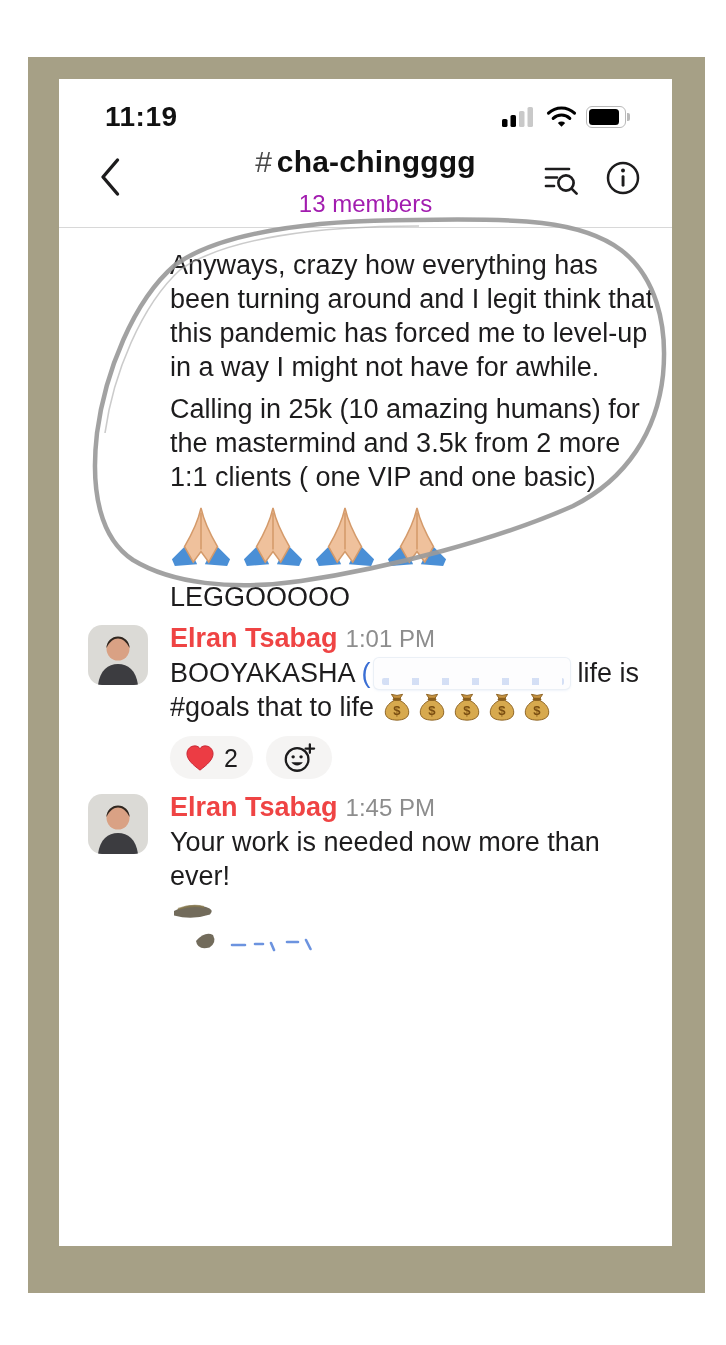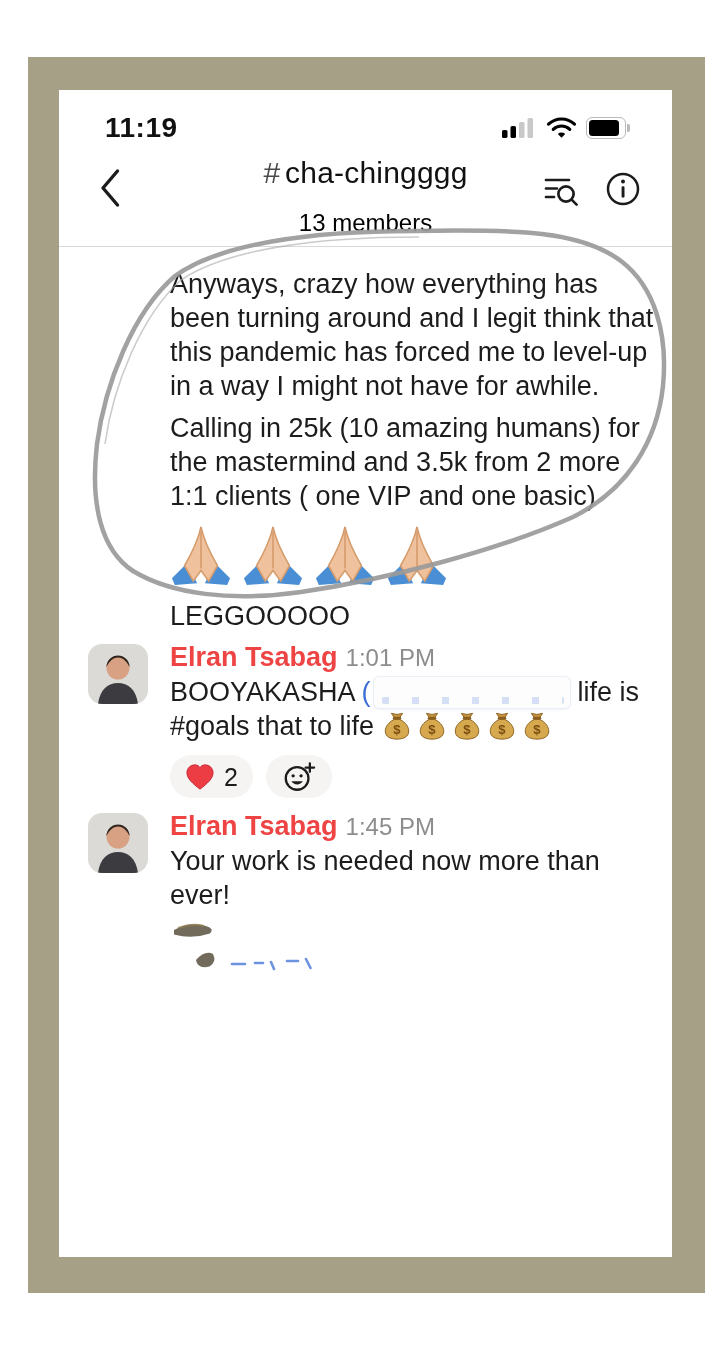--- a/index.html
+++ b/index.html
@@ -1,37 +1,37 @@
 <!DOCTYPE html>
 <html><head>
 <meta charset="utf-8">
 <style>
   * { box-sizing: border-box; margin: 0; padding: 0; }
   html,body { background:#ffffff; }
   body { font-family: "Liberation Sans", sans-serif; }
   .canvas { position:relative; width:726px; height:1345px; background:#fff; overflow:hidden; }
 
   .frame { position:absolute; left:28px; top:57px; width:677px; height:1236px; background:#a6a086; }
-  .screen { position:absolute; left:31px; top:33px; width:613px; height:1167px; background:#fff; overflow:hidden; }
+  .screen { position:absolute; left:31px; top:22px; width:613px; height:1167px; background:#fff; overflow:hidden; }
 
   
   .statusbar { display:flex; justify-content:space-between; align-items:center; padding:20px 42px 0 46px; height:56px; }
   .sb-time { font-size:28px; font-weight:bold; color:#111; letter-spacing:.5px; }
   .sb-icons { display:flex; align-items:center; gap:9px; }
   .battery { position:relative; width:44px; height:22px; }
   .battery .shell { position:absolute; left:0; top:0; width:40px; height:22px; border:1.6px solid #b9b9b9; border-radius:6px; }
   .battery .fill { position:absolute; left:3px; top:3px; width:30px; height:16px; background:#000; border-radius:3.5px; }
   .battery .nub { position:absolute; right:0; top:7px; width:3px; height:8px; background:#b9b9b9; border-radius:0 2px 2px 0; }
 
   
   .chat-header { position:relative; text-align:center; padding-top:10px; padding-bottom:10px; border-bottom:1.5px solid #d8d8d8; }
   .ch-title { font-size:30px; color:#111; line-height:34px; }
   .ch-hash { font-weight:400; color:#4a4a4a; margin-right:5px; }
-  .ch-name { font-weight:normal; letter-spacing:.2px;text-align:center; }
-  .ch-members { font-size:24px; color:#000000; margin-top:20px; line-height:26px; }
+  .ch-name { font-weight:bold; letter-spacing:.2px;text-align:center; }
+  .ch-members { font-size:24px; color:#a21caf; margin-top:12px; line-height:26px; }
   .back-btn { position:absolute; left:40px; top:22px; cursor:pointer; }
   .hdr-search { position:absolute; right:92px; top:28px; cursor:pointer; }
   .hdr-info { position:absolute; right:30px; top:24px; cursor:pointer; }
 
   
   .msg { position:relative; padding:0 8px 0 111px; font-size:27px; line-height:34px; color:#1d1c1d; }
   .msg p { margin:0 0 8px; }
   .msg-circled { padding-top:20px; }
   .avatar { position:absolute; left:29px; top:3px; width:60px; height:60px; }
   .meta { line-height:33px; margin-bottom:1px; }

